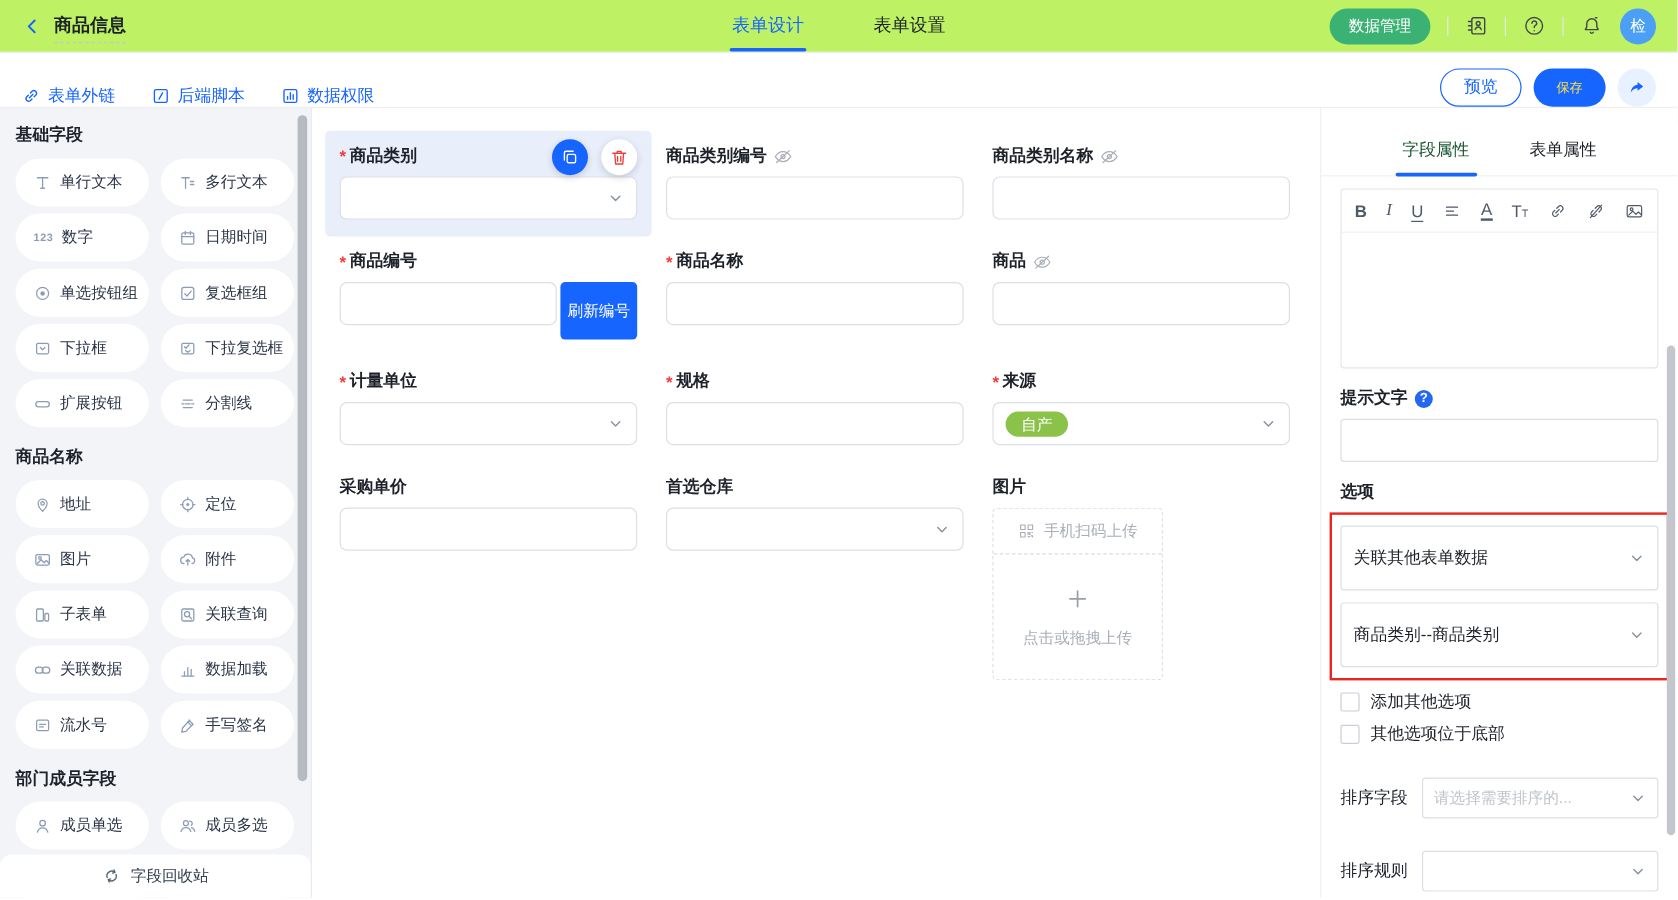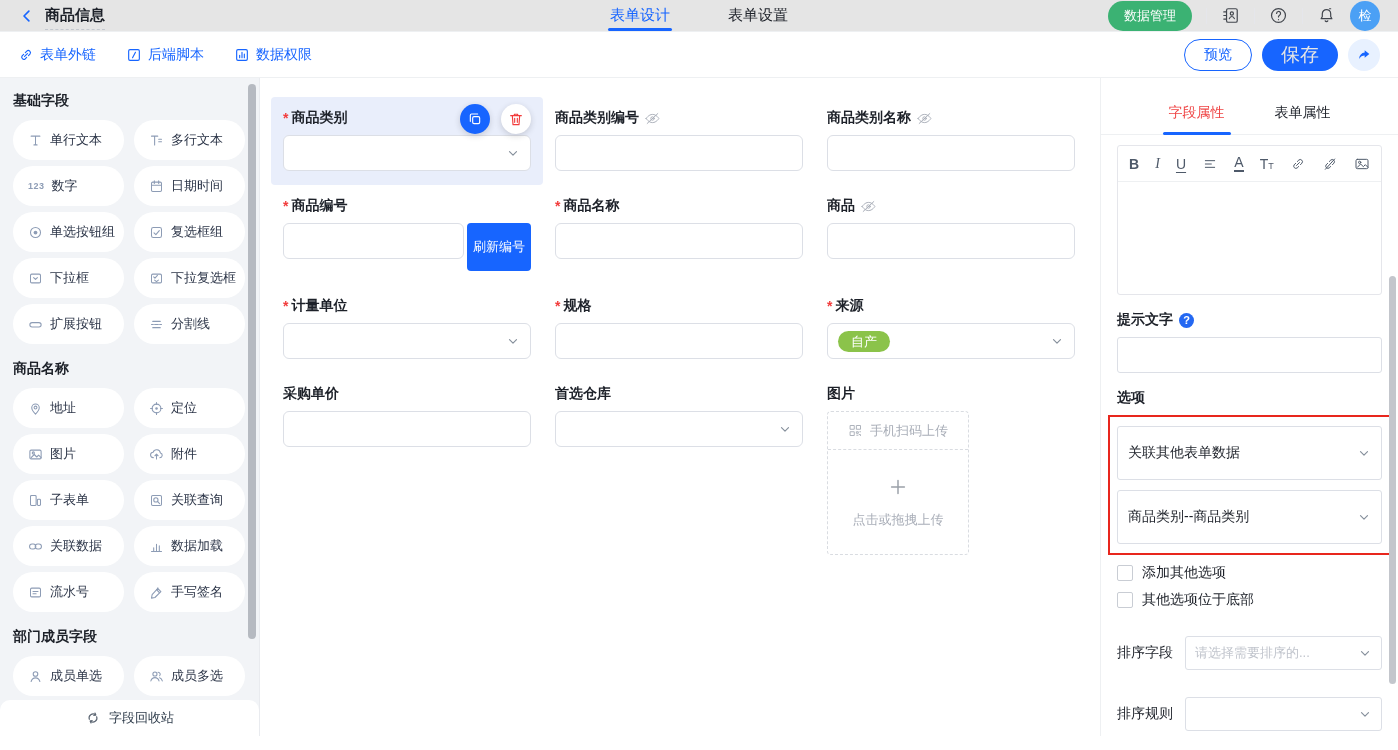--- a/index.html
+++ b/index.html
@@ -2,43 +2,43 @@
 <html><head>
 <meta charset="utf-8">
 <style>
   *{box-sizing:border-box;margin:0;padding:0}
   html,body{width:1398px;height:750px;overflow:hidden}
   body{font-family:"Liberation Sans","DejaVu Sans",sans-serif;color:#1d2129;background:#fff;font-size:14px}
   .ic{width:16px;height:16px;stroke:currentColor;fill:none;stroke-width:1.7;stroke-linecap:round;stroke-linejoin:round;flex:none}
   svg.defs{position:absolute;width:0;height:0;overflow:hidden}
 
   
-  header{height:32px;display:flex;align-items:center;padding:0 18px;border-bottom:1px solid #eef0f2;position:relative;background:#e5e5e5}
+  header{height:44px;display:flex;align-items:center;padding:0 18px;border-bottom:1px solid #eef0f2;position:relative;background:#bef264}
   .hd-left{display:flex;align-items:center;gap:9px}
   .back{color:#1765ff;display:flex;align-items:center;cursor:pointer}
   .back .ic{width:18px;height:18px;stroke-width:2.2}
   .hd-title{font-size:15px;font-weight:700;padding-bottom:4px;border-bottom:1px dashed #c3c8cf;margin-top:4px}
   .hd-tabs{position:absolute;left:50%;transform:translateX(-50%);display:flex;gap:58px;height:100%;align-items:stretch}
   .hd-tab{font-size:15px;display:flex;align-items:center;position:relative;cursor:pointer;color:#1d2129}
   .hd-tab.active{color:#1765ff}
   .hd-tab.active::after{content:"";position:absolute;left:-2px;right:-2px;bottom:0;height:3px;background:#1765ff;border-radius:2px}
   .hd-right{margin-left:auto;display:flex;align-items:center;gap:14px}
   .btn-green{background:#3bb273;color:#fff;border:none;border-radius:15px;height:30px;padding:0 16px;font-size:13px;cursor:pointer;font-family:inherit}
   .hd-divider{width:1px;height:16px;background:#e5e6eb}
   .hd-icbtn{color:#42464d;display:flex;cursor:pointer}
   .hd-icbtn .ic{width:19px;height:19px;stroke-width:1.5}
   .avatar{width:30px;height:30px;border-radius:50%;background:#4ba0f5;color:#fff;display:flex;align-items:center;justify-content:center;font-size:13px;cursor:pointer}
 
   
-  .toolbar{height:46px;display:flex;align-items:center;padding:0 18px;border-bottom:1px solid #eef0f2;background:#fff}
+  .toolbar{height:46px;display:flex;align-items:flex-end;padding:0 18px;border-bottom:1px solid #eef0f2;background:#fff}
   .tb-left{display:flex;align-items:center}
   .tb-link{color:#1765ff;display:flex;align-items:center;gap:6px;margin-right:30px;cursor:pointer}
   .tb-right{margin-left:auto;display:flex;align-items:center;gap:10px}
   .btn-outline{height:32px;padding:0 19px;border-radius:16px;border:1px solid #1765ff;color:#1765ff;background:#fff;font-size:14px;cursor:pointer;font-family:inherit}
-  .btn-primary{height:32px;padding:0 19px;border-radius:16px;border:none;color:#e5e5e5;background:#1765ff;font-size:19px;cursor:pointer;font-family:Liberation Sans, sans-serif}
+  .btn-primary{height:32px;padding:0 19px;border-radius:16px;border:none;color:#fde047;background:#1765ff;font-size:11px;cursor:pointer;font-family:Liberation Sans, sans-serif}
   .share{width:32px;height:32px;border-radius:50%;background:#e8f1ff;color:#1765ff;display:flex;align-items:center;justify-content:center;cursor:pointer}
 
   
   .body{display:flex;height:658px;position:relative}
   .topstrip{position:absolute;left:260px;right:0;top:0;height:14px;background:#f6f7f9}
 
   
   aside{width:260px;background:#f2f4f7;position:relative;flex:none;overflow:hidden;border-right:1px solid #e9ebef}
   .sb-scroll{padding:14px 14px 0 13px}
   .sb-title{font-size:14px;font-weight:700;margin:16px 0 10px;color:#1d2129}
@@ -73,21 +73,21 @@
   .upload{width:142px;border:1px dashed #d9dce1;border-radius:4px}
   .up-scan{height:38px;display:flex;align-items:center;justify-content:center;gap:7px;color:#a9aeb8;font-size:13px;border-bottom:1px dashed #d9dce1;cursor:pointer}
   .up-scan .ic{width:15px;height:15px;stroke-width:1.5}
   .up-drop{height:104px;display:flex;flex-direction:column;align-items:center;justify-content:center;gap:13px;color:#a9aeb8;font-size:13px;cursor:pointer}
   .up-drop .ic{width:22px;height:22px;color:#9aa0a8;stroke-width:1.6}
 
   
   .panel{width:298px;background:#fff;border-left:1px solid #eef0f2;position:relative;z-index:1}
   .p-tabs{height:43px;margin-top:14px;display:flex;justify-content:center;gap:50px;border-bottom:1px solid #eef0f2}
   .p-tab{font-size:14px;display:flex;align-items:center;position:relative;cursor:pointer}
-  .p-tab.active{color:#ef4444}
+  .p-tab.active{color:#14532d}
   .p-tab.active::after{content:"";position:absolute;left:-6px;right:-6px;bottom:-1px;height:3px;background:#1765ff;border-radius:2px}
   .p-body{padding:10px 16px 0}
   .rt{border:1px solid #e5e6eb;border-radius:3px}
   .rt-bar{height:36px;display:flex;align-items:center;justify-content:space-between;padding:0 11px;border-bottom:1px solid #eef0f2;color:#4e5969}
   .rt-t{font-size:14px;cursor:pointer;display:flex;align-items:center}
   .rt-t u{text-underline-offset:3px}
   .rt-t .uA{border-bottom:2px solid #4e5969;line-height:1.1}
   .rt-t .tt small{font-size:9px}
   .rt-t .ic{width:16px;height:16px;stroke-width:1.5}
   .rt-area{height:112px;cursor:text}

